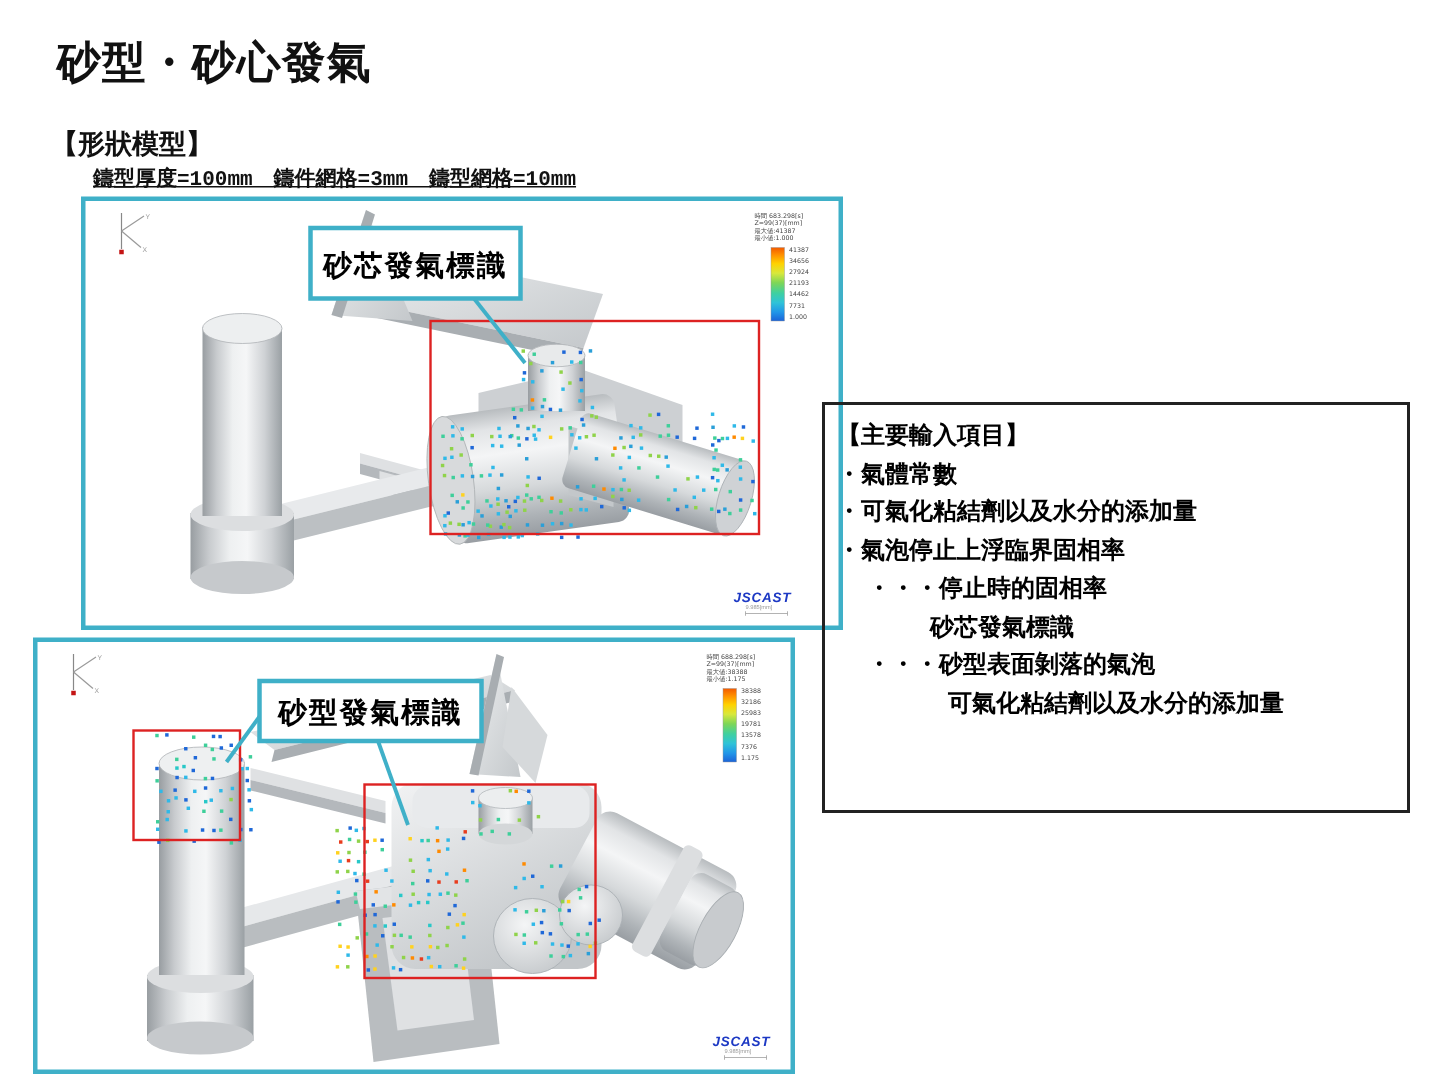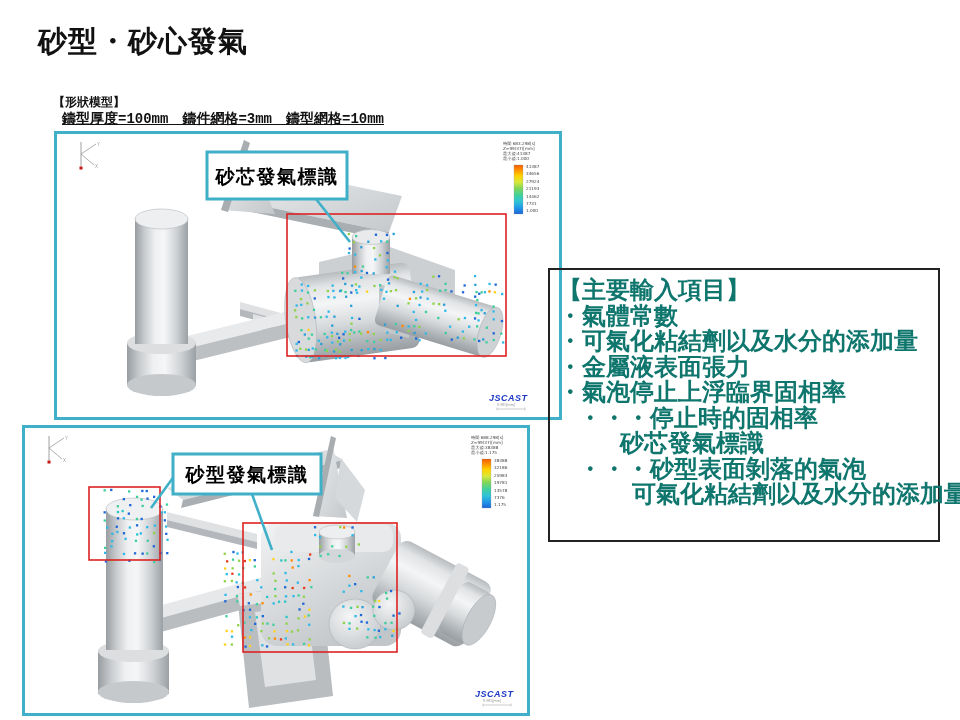--- a/index.html
+++ b/index.html
@@ -1,31 +1,31 @@
 <!DOCTYPE html>
 <html><head>
 <meta charset="utf-8">
 <style>
   html,body{margin:0;padding:0;background:#fff;}
   .slide{position:relative;width:960px;height:720px;background:#fff;overflow:hidden;
          font-family:"Liberation Sans",sans-serif;color:#111;}
   .title{position:absolute;left:38px;top:22px;font-size:29px;font-weight:700;
          letter-spacing:1px;font-family:"Liberation Sans",sans-serif;}
-  .heading{position:absolute;left:34px;top:94px;font-size:12px;font-weight:700;
-         font-family:"DejaVu Serif",serif;margin-left:19px;}
+  .heading{position:absolute;left:34px;top:84px;font-size:18px;font-weight:700;
+         font-family:"DejaVu Serif",serif;}
   .meshline{position:absolute;left:62px;top:110px;font-size:14px;font-weight:700;
          text-decoration:underline;font-family:Liberation Mono, monospace;}
   .panel{position:absolute;left:22px;width:508px;background:#fff;
          border:3px solid #3FB0C8;box-sizing:border-box;}
   .panel-top{top:131px;height:289px;margin-left:32px;}
   .panel-bottom{top:425px;height:291px;}
   .panel svg{display:block;}
   .infobox{position:absolute;left:548px;top:268px;width:392px;height:274px;
          border:2px solid #222;box-sizing:border-box;padding:7px 8px 0 8px;
-         font-family:"DejaVu Serif",serif;font-size:24px;line-height:25.5px;color:#0f766e;}
+         font-family:"DejaVu Serif",serif;font-size:16px;line-height:25.5px;color:#000000;}
   .ib-title{font-weight:600;}
   .ib-line{font-weight:600;white-space:nowrap;}
   .ind0{margin-left:0;}
   .ind1{margin-left:20px;}
   .ind2{margin-left:62px;}
   .ind3{margin-left:74px;}
   .sim-label{font-family:"DejaVu Serif",serif;font-weight:700;}
   .logo-text{font-family:"Liberation Sans",sans-serif;font-weight:700;font-style:italic;fill:#1D39C4;}
   .logo-sub{fill:#999;}
   .legend-text{fill:#444;font-family:"DejaVu Sans",sans-serif;}
@@ -753,21 +753,20 @@
         <text class="logo-sub" x="8" y="14" font-size="3.8">9.985[mm]</text>
         <path d="M8 17 h28 M8 15.5 v3 M36 15.5 v3" stroke="#999" stroke-width="0.5" fill="none"></path>
       </g>
     </svg>
   </div>
 
   <div class="infobox">
     <div class="ib-title">【主要輸入項目】</div>
     <div class="ib-line ind0">・氣體常數</div>
     <div class="ib-line ind0">・可氣化粘結劑以及水分的添加量</div>
-    <div class="ib-line ind0">・金屬液表面張力</div>
     <div class="ib-line ind0">・氣泡停止上浮臨界固相率</div>
     <div class="ib-line ind1">・・・停止時的固相率</div>
     <div class="ib-line ind2">砂芯發氣標識</div>
     <div class="ib-line ind1">・・・砂型表面剝落的氣泡</div>
     <div class="ib-line ind3">可氣化粘結劑以及水分的添加量</div>
   </div>
 
 </div>
 
 </body></html>

